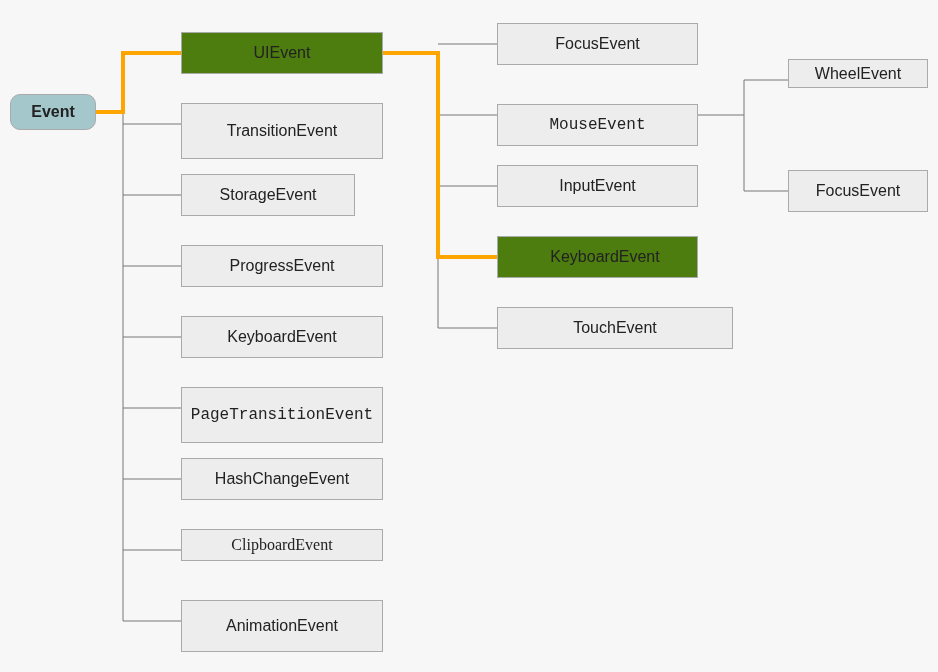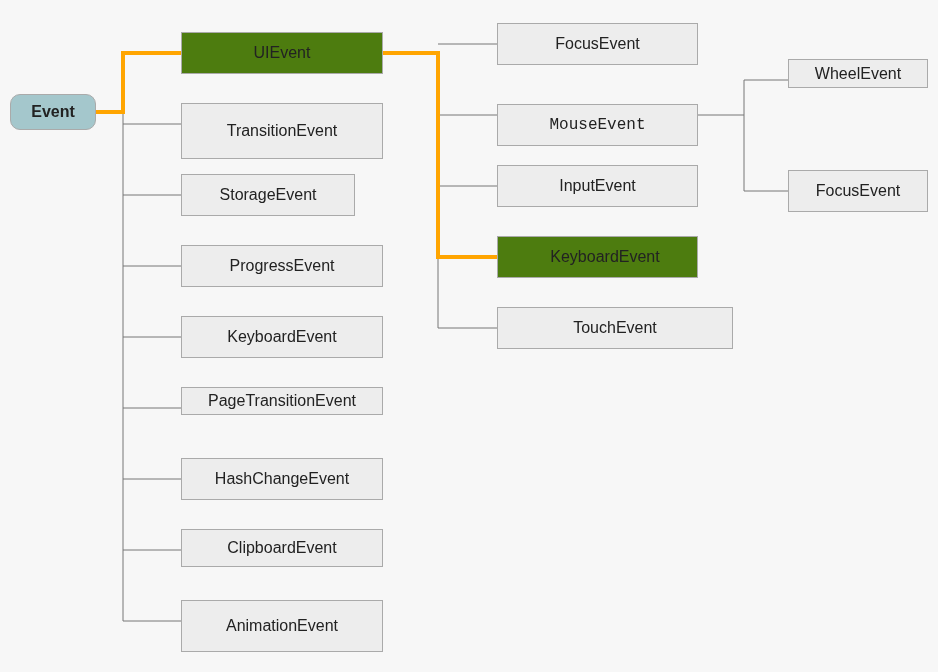--- a/index.html
+++ b/index.html
@@ -86,27 +86,27 @@
   </div>
 <div class="node gray" style="left:181px; top:174px; width:174px; height:42px;">
     <span>StorageEvent</span>
   </div>
 <div class="node gray" style="left:181px; top:245px; width:202px; height:42px;text-align:center;">
     <span>ProgressEvent</span>
   </div>
 <div class="node gray" style="left:181px; top:316px; width:202px; height:42px;">
     <span>KeyboardEvent</span>
   </div>
-<div class="node gray" style="left:181px; top:387px; width:202px; height:28px;">
+<div class="node gray" style="left:181px; top:387px; width:202px; height:56px;font-family:Liberation Mono, monospace;">
     <span>PageTransitionEvent</span>
   </div>
 <div class="node gray" style="left:181px; top:458px; width:202px; height:42px;text-align:center;">
     <span>HashChangeEvent</span>
   </div>
-<div class="node gray" style="left:181px; top:529px; width:202px; height:38px;">
+<div class="node gray" style="left:181px; top:529px; width:202px; height:32px;font-family:Liberation Serif, serif;">
     <span>ClipboardEvent</span>
   </div>
 <div class="node gray" style="left:181px; top:600px; width:202px; height:52px;">
     <span>AnimationEvent</span>
   </div>
 
 <div class="node gray" style="left:497px; top:23px;  width:201px; height:42px;">
     <span>FocusEvent</span>
   </div>
 <div class="node gray" style="left:497px; top:104px;  width:201px; height:42px;font-family:Liberation Mono, monospace;">

